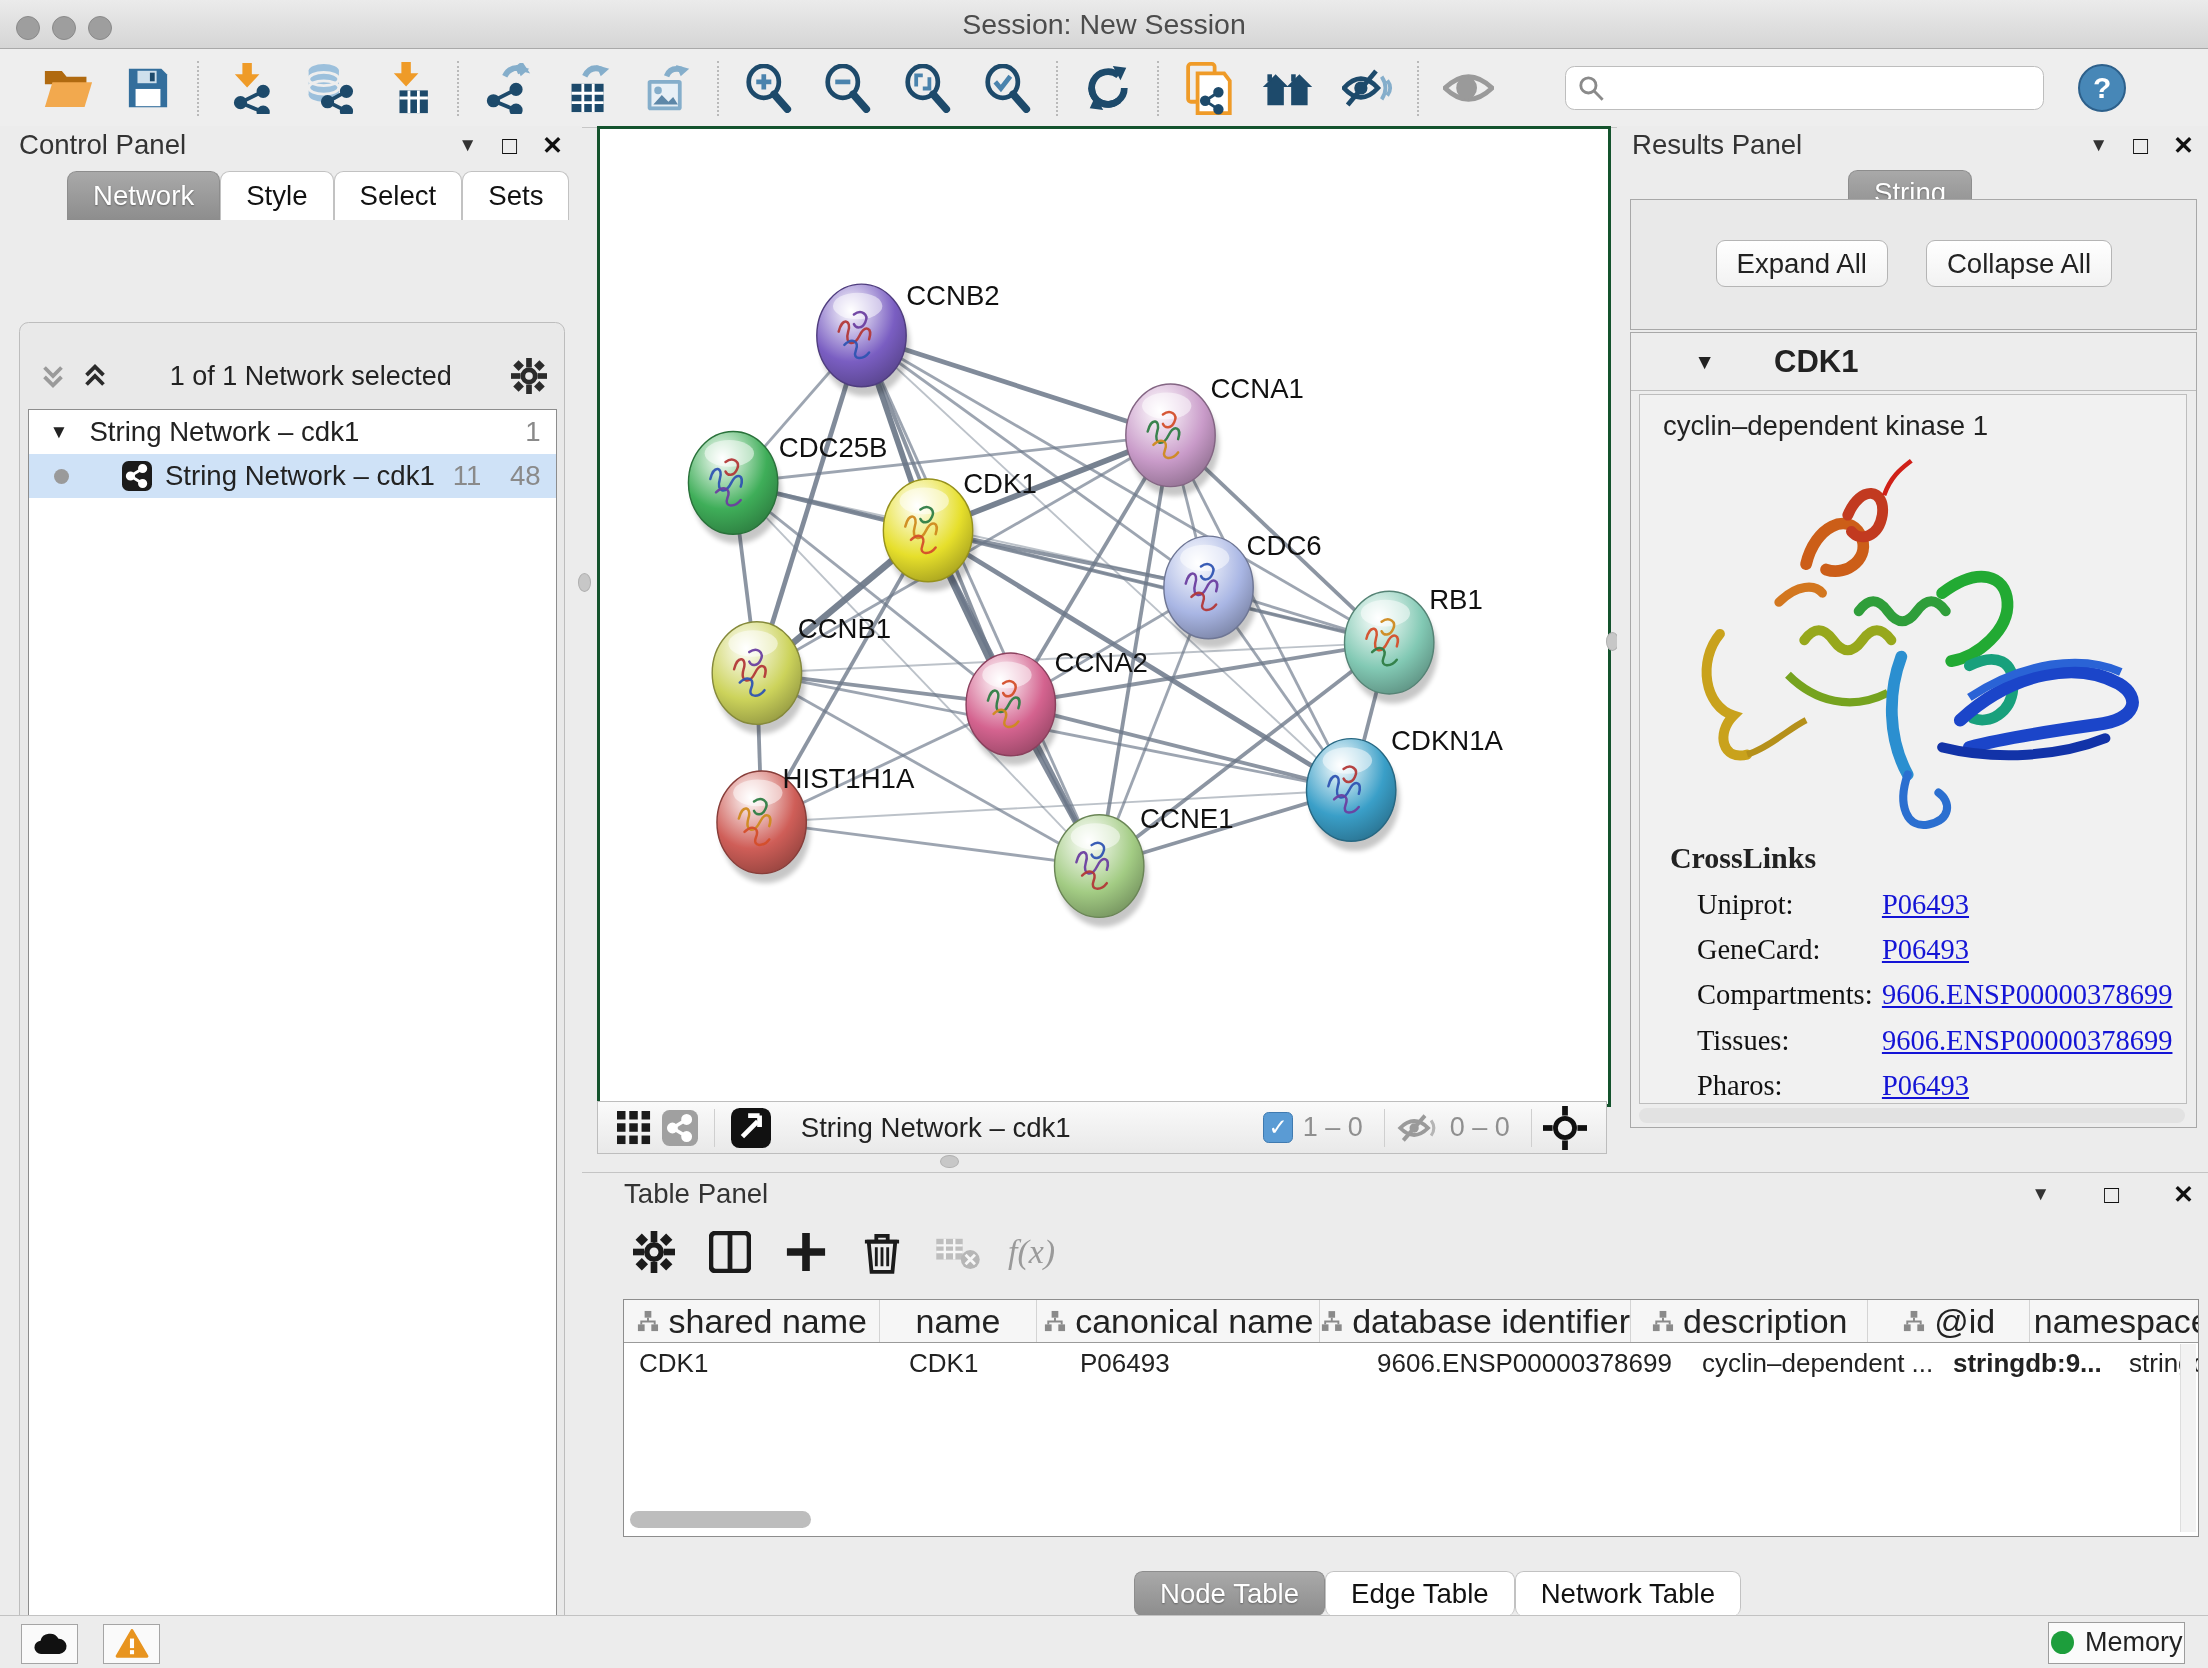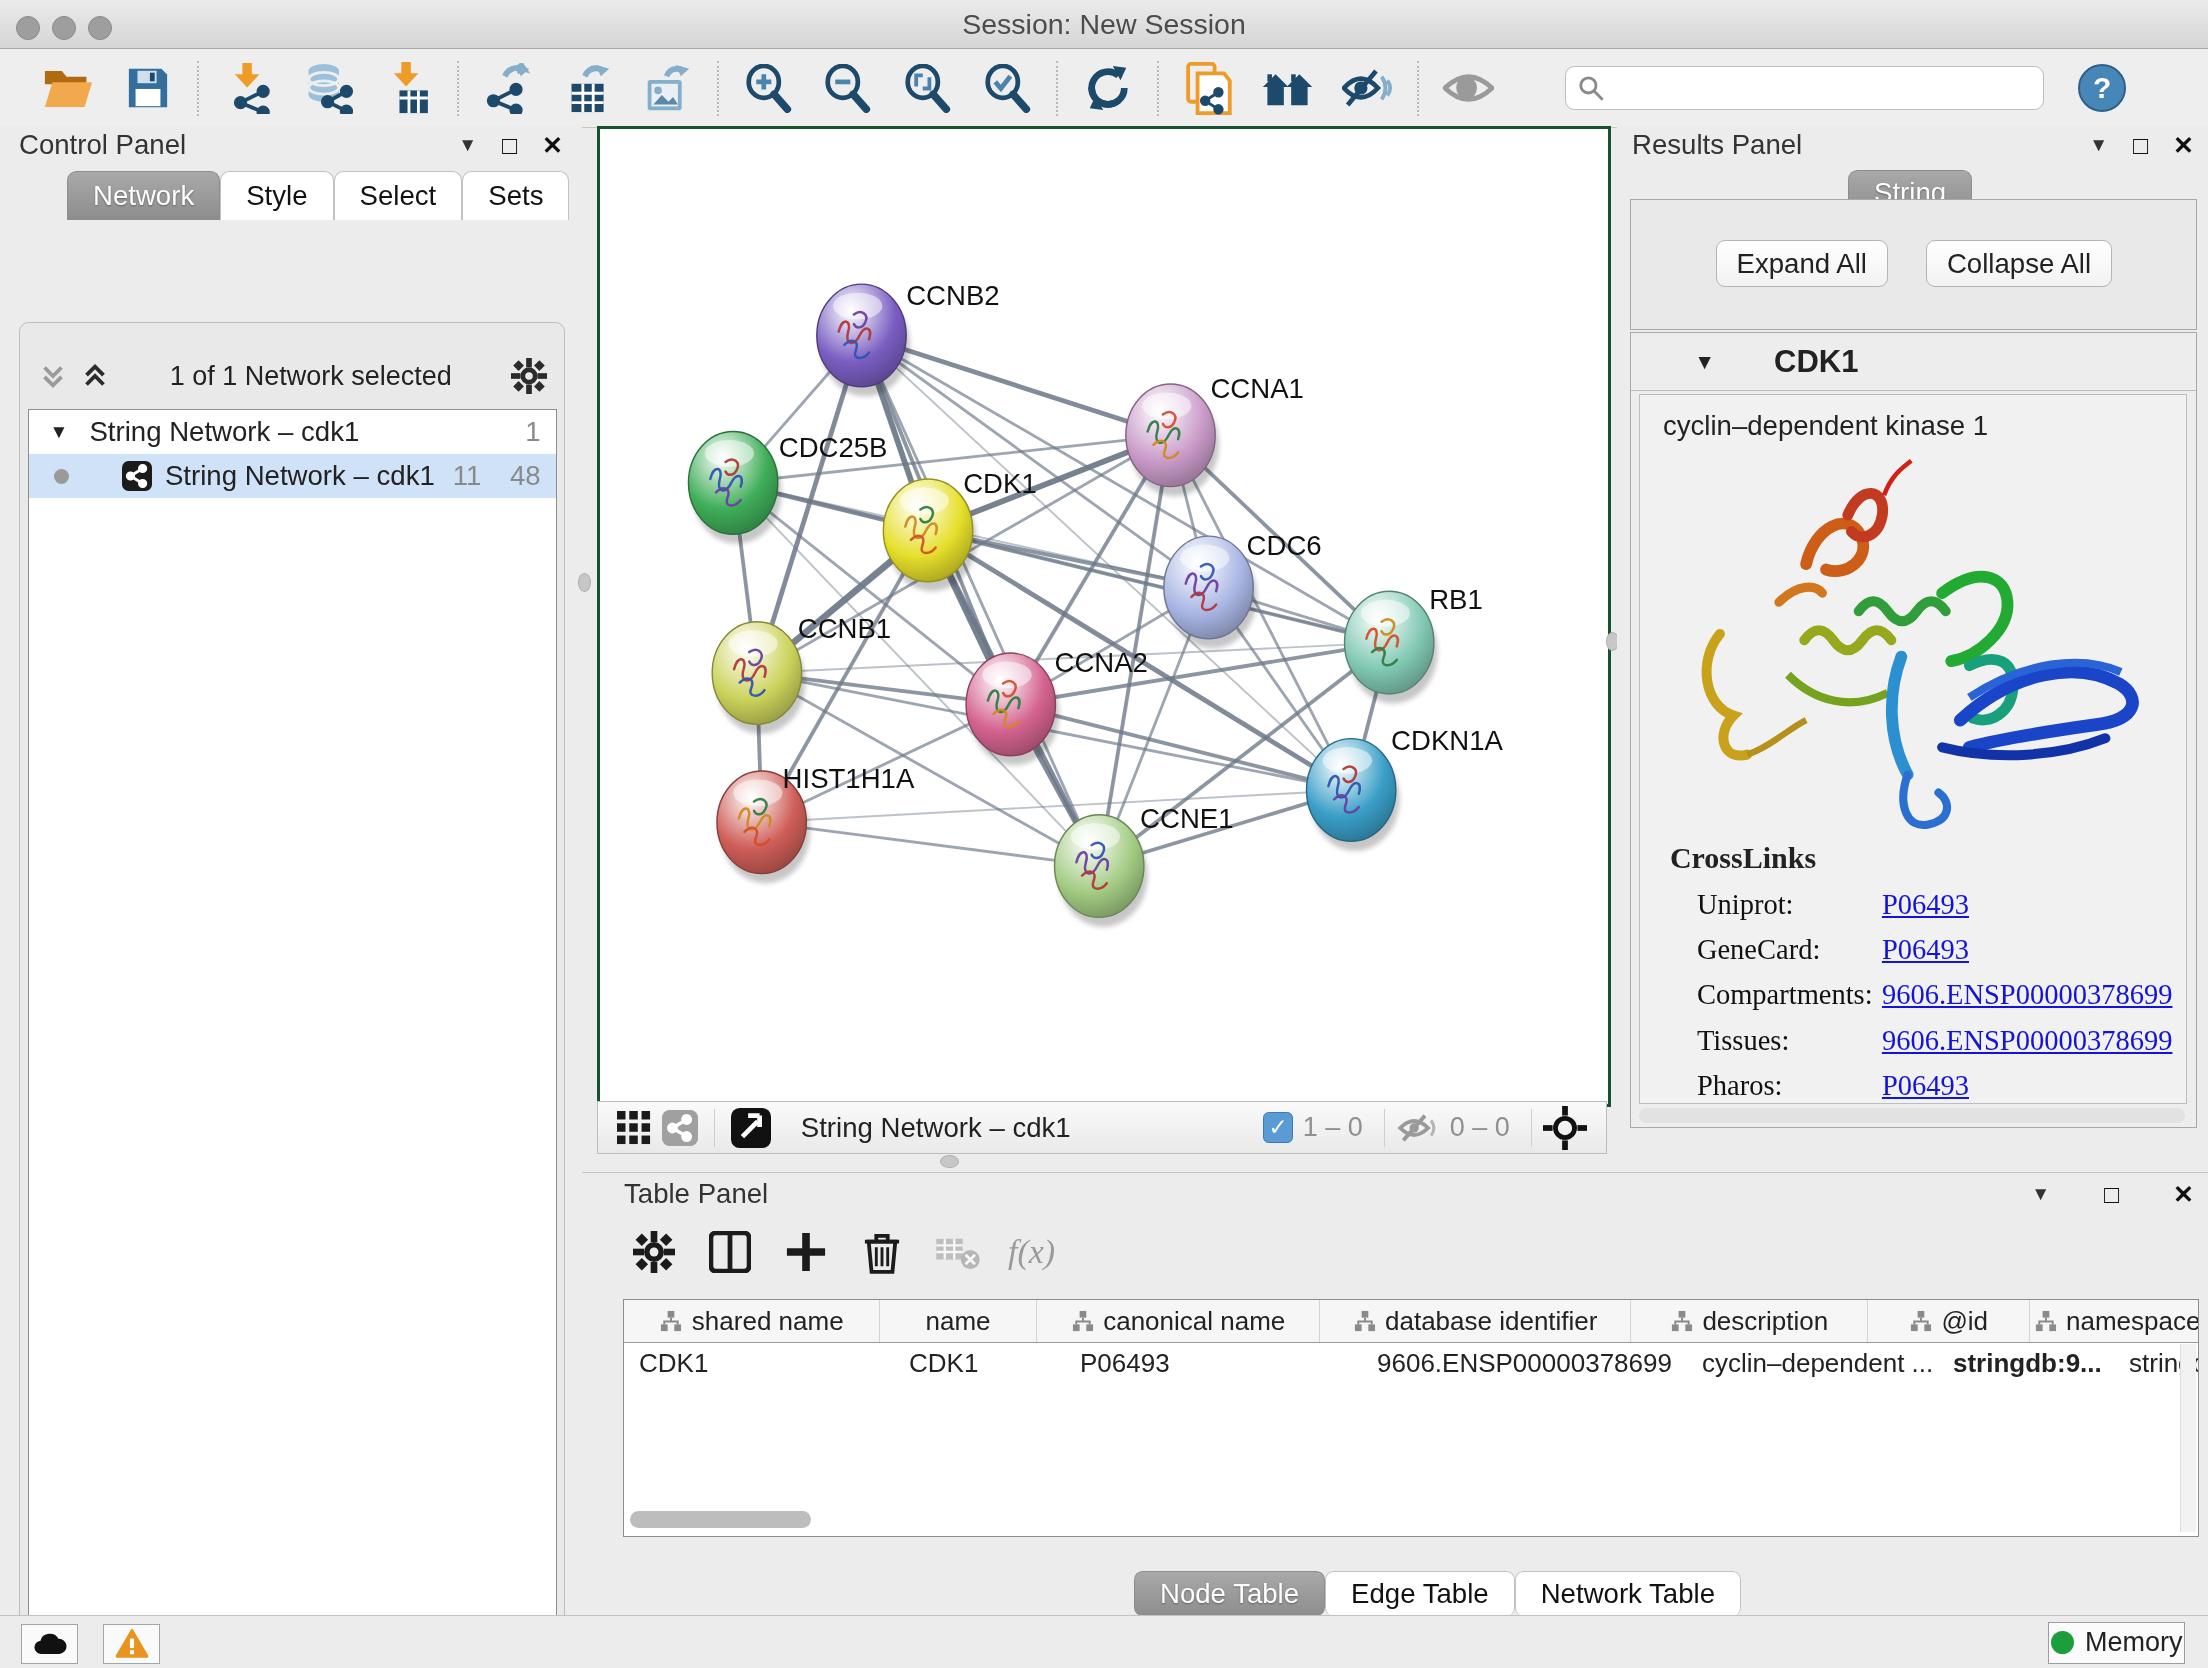--- a/index.html
+++ b/index.html
@@ -61,21 +61,21 @@
   .xl-row{display:flex;font-size:28.5px;margin:13.3px 0 13.3px 57px;}
   .xl-label{width:185px;color:#111;}
   .xl-link{color:#1414d6;text-decoration:underline;}
   #rp-scroll{position:absolute;left:7.6px;bottom:3.8px;width:546px;height:15px;background:#e2e2e2;border-radius:7.6px;}
   
   #table-panel{left:582px;top:1172px;width:1626px;height:443px;background:#ececec;border-top:1px solid #c4c4c4;}
   #tp-toolbar{position:absolute;left:46px;top:53px;display:flex;align-items:center;}
   .tpicon{width:51px;height:51px;margin-right:25px;display:flex;align-items:center;justify-content:center;}
   #tp-table{position:absolute;left:41px;top:126px;width:1574px;height:236px;background:#fff;border:1.9px solid #8d8d8d;overflow:hidden;}
   #tp-header{display:flex;height:42px;background:#f6f6f6;border-bottom:1.9px solid #9a9a9a;}
-  .col-h{display:flex;align-items:center;justify-content:center;font-size:26px;color:#222;
+  .col-h{display:flex;align-items:center;justify-content:center;font-size:34px;color:#222;
     border-right:1px solid #d4d4d4;overflow:hidden;white-space:nowrap;flex:none;}
   #tp-row{display:flex;height:40px;align-items:center;}
   .cell{font-size:26px;padding-left:15px;overflow:hidden;white-space:nowrap;flex:none;}
   #tp-hscroll{position:absolute;left:5.7px;bottom:7.6px;width:181px;height:17px;background:#bdbdbd;border-radius:8.6px;}
   #tp-vscroll{position:absolute;right:1.9px;top:44px;width:15px;height:188px;background:#f2f2f2;border-left:1px solid #ddd;}
   #tp-tabs{position:absolute;left:552px;top:398px;display:flex;}
   
   #statusbar{left:0;top:1615px;width:2208px;height:53px;background:#ececec;border-top:1px solid #c2c2c2;}
   .sb-btn{position:absolute;top:7.6px;width:55px;height:38px;background:#fafafa;border:1.9px solid #a5a5a5;
     display:flex;align-items:center;justify-content:center;}

